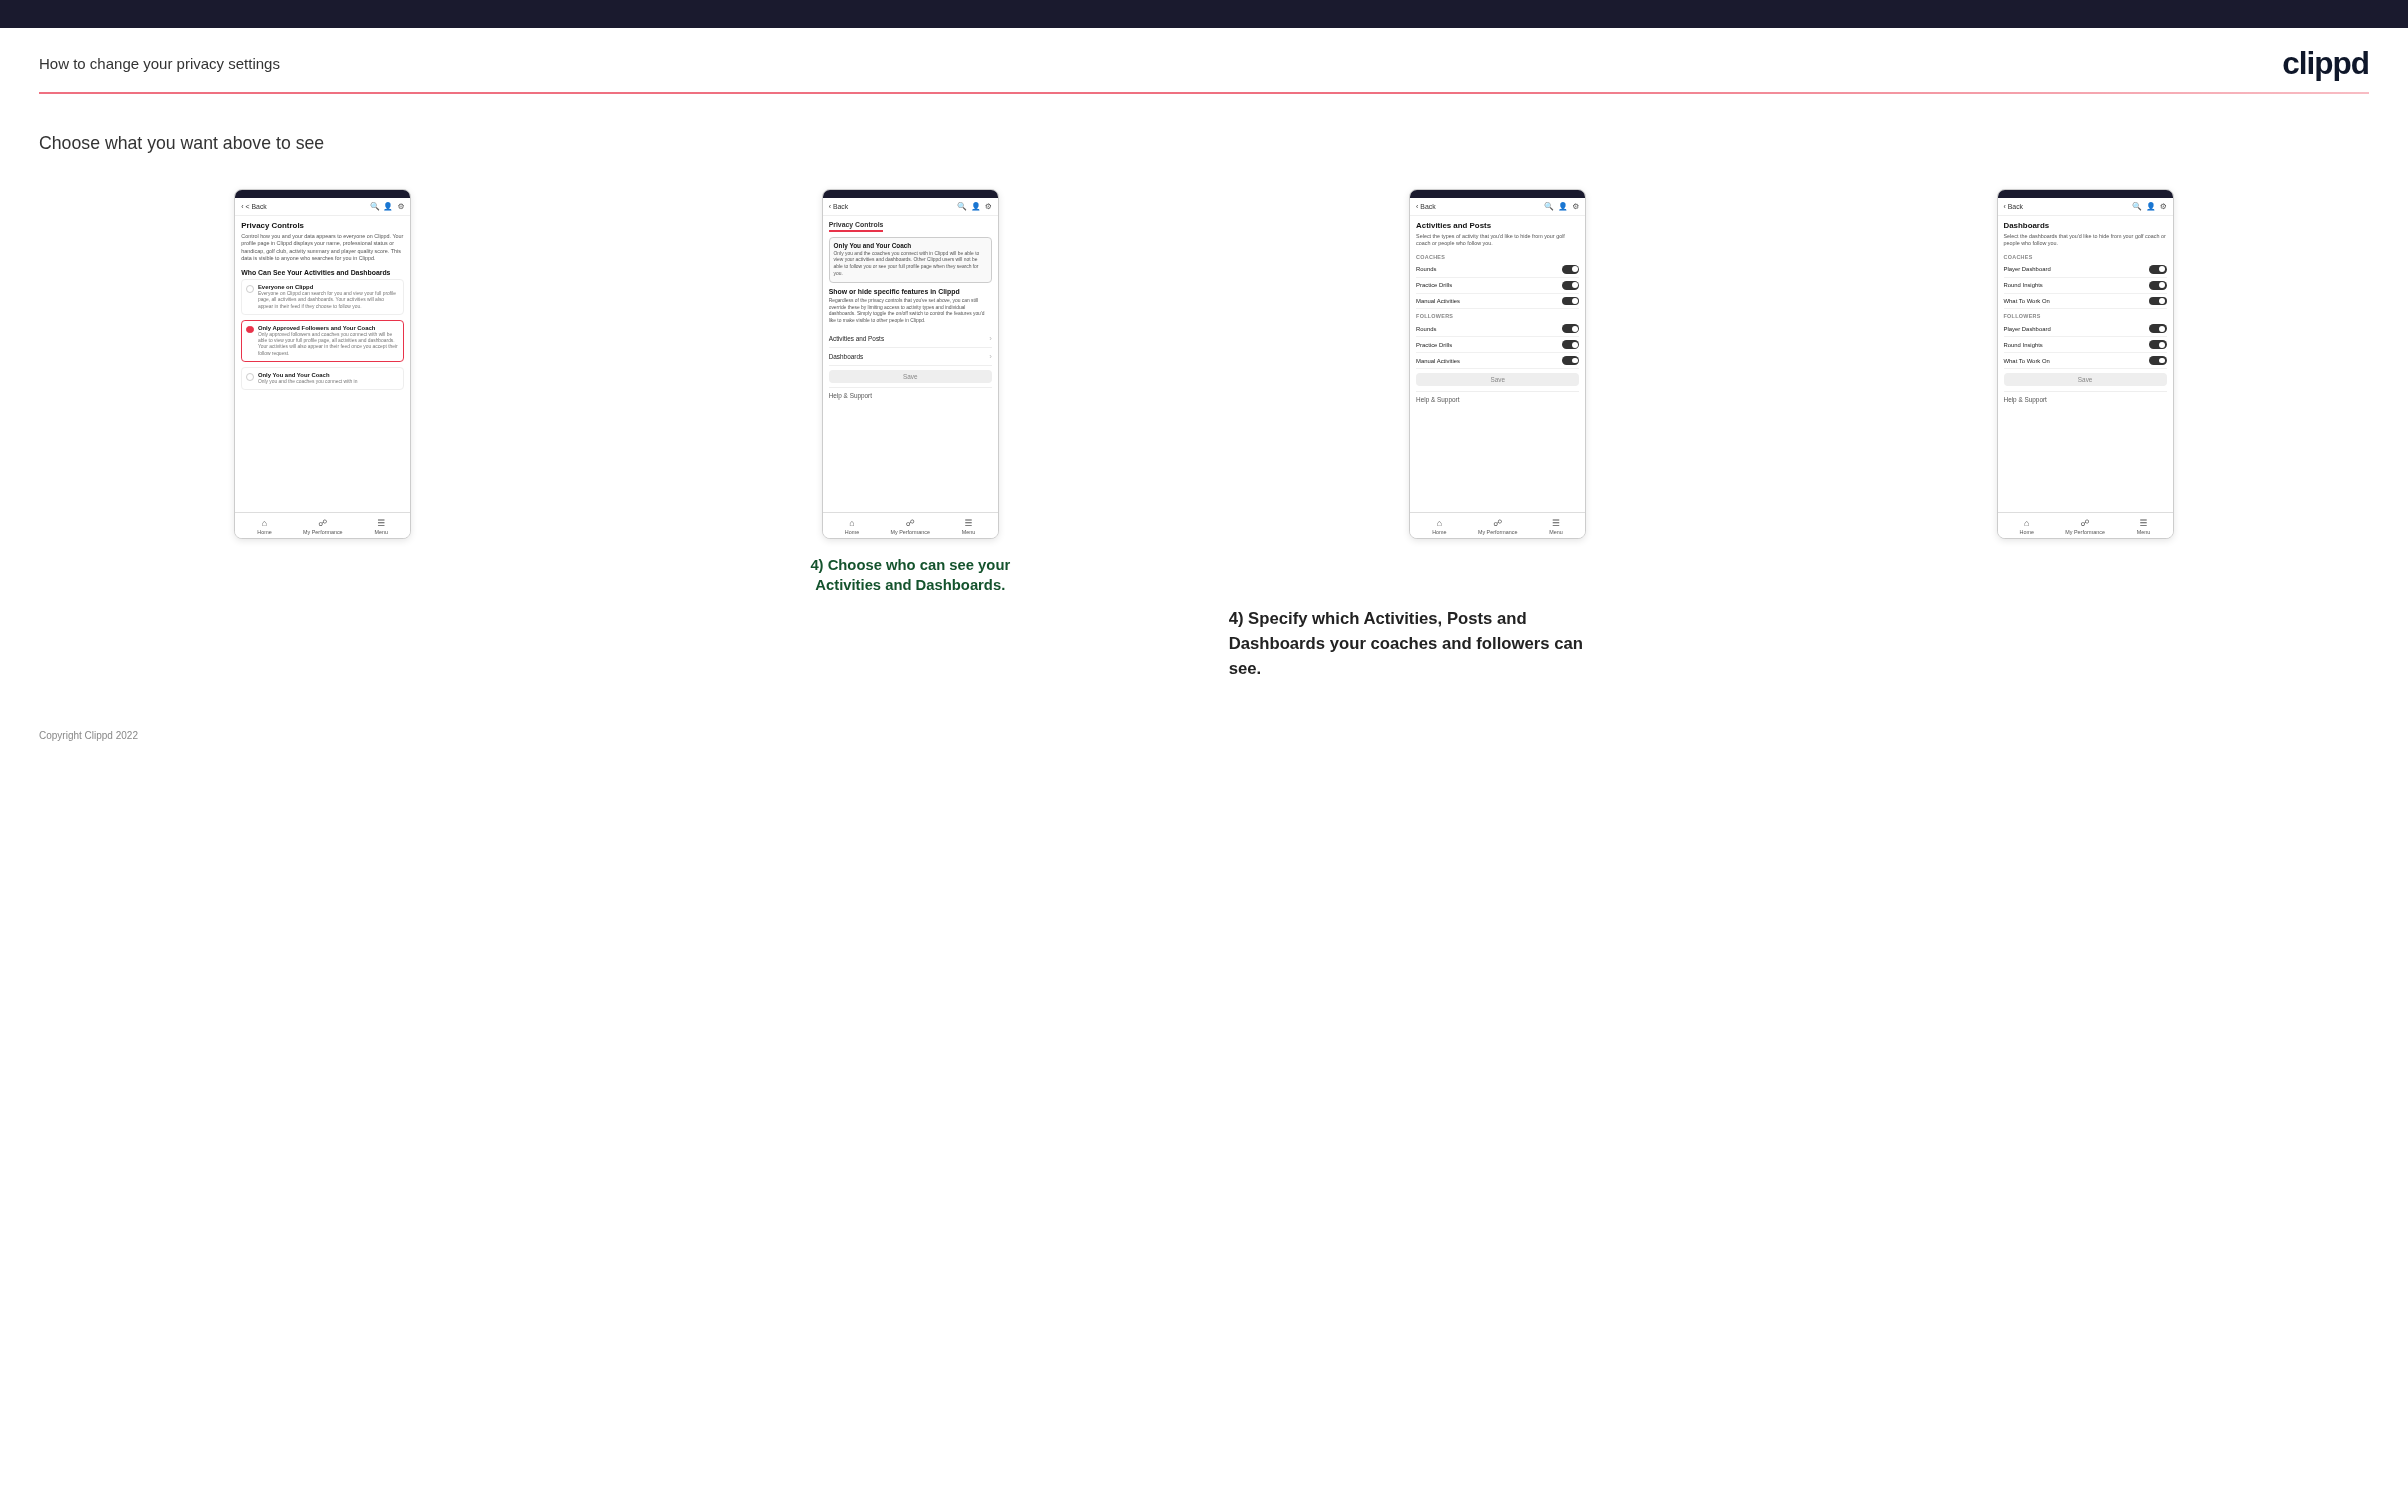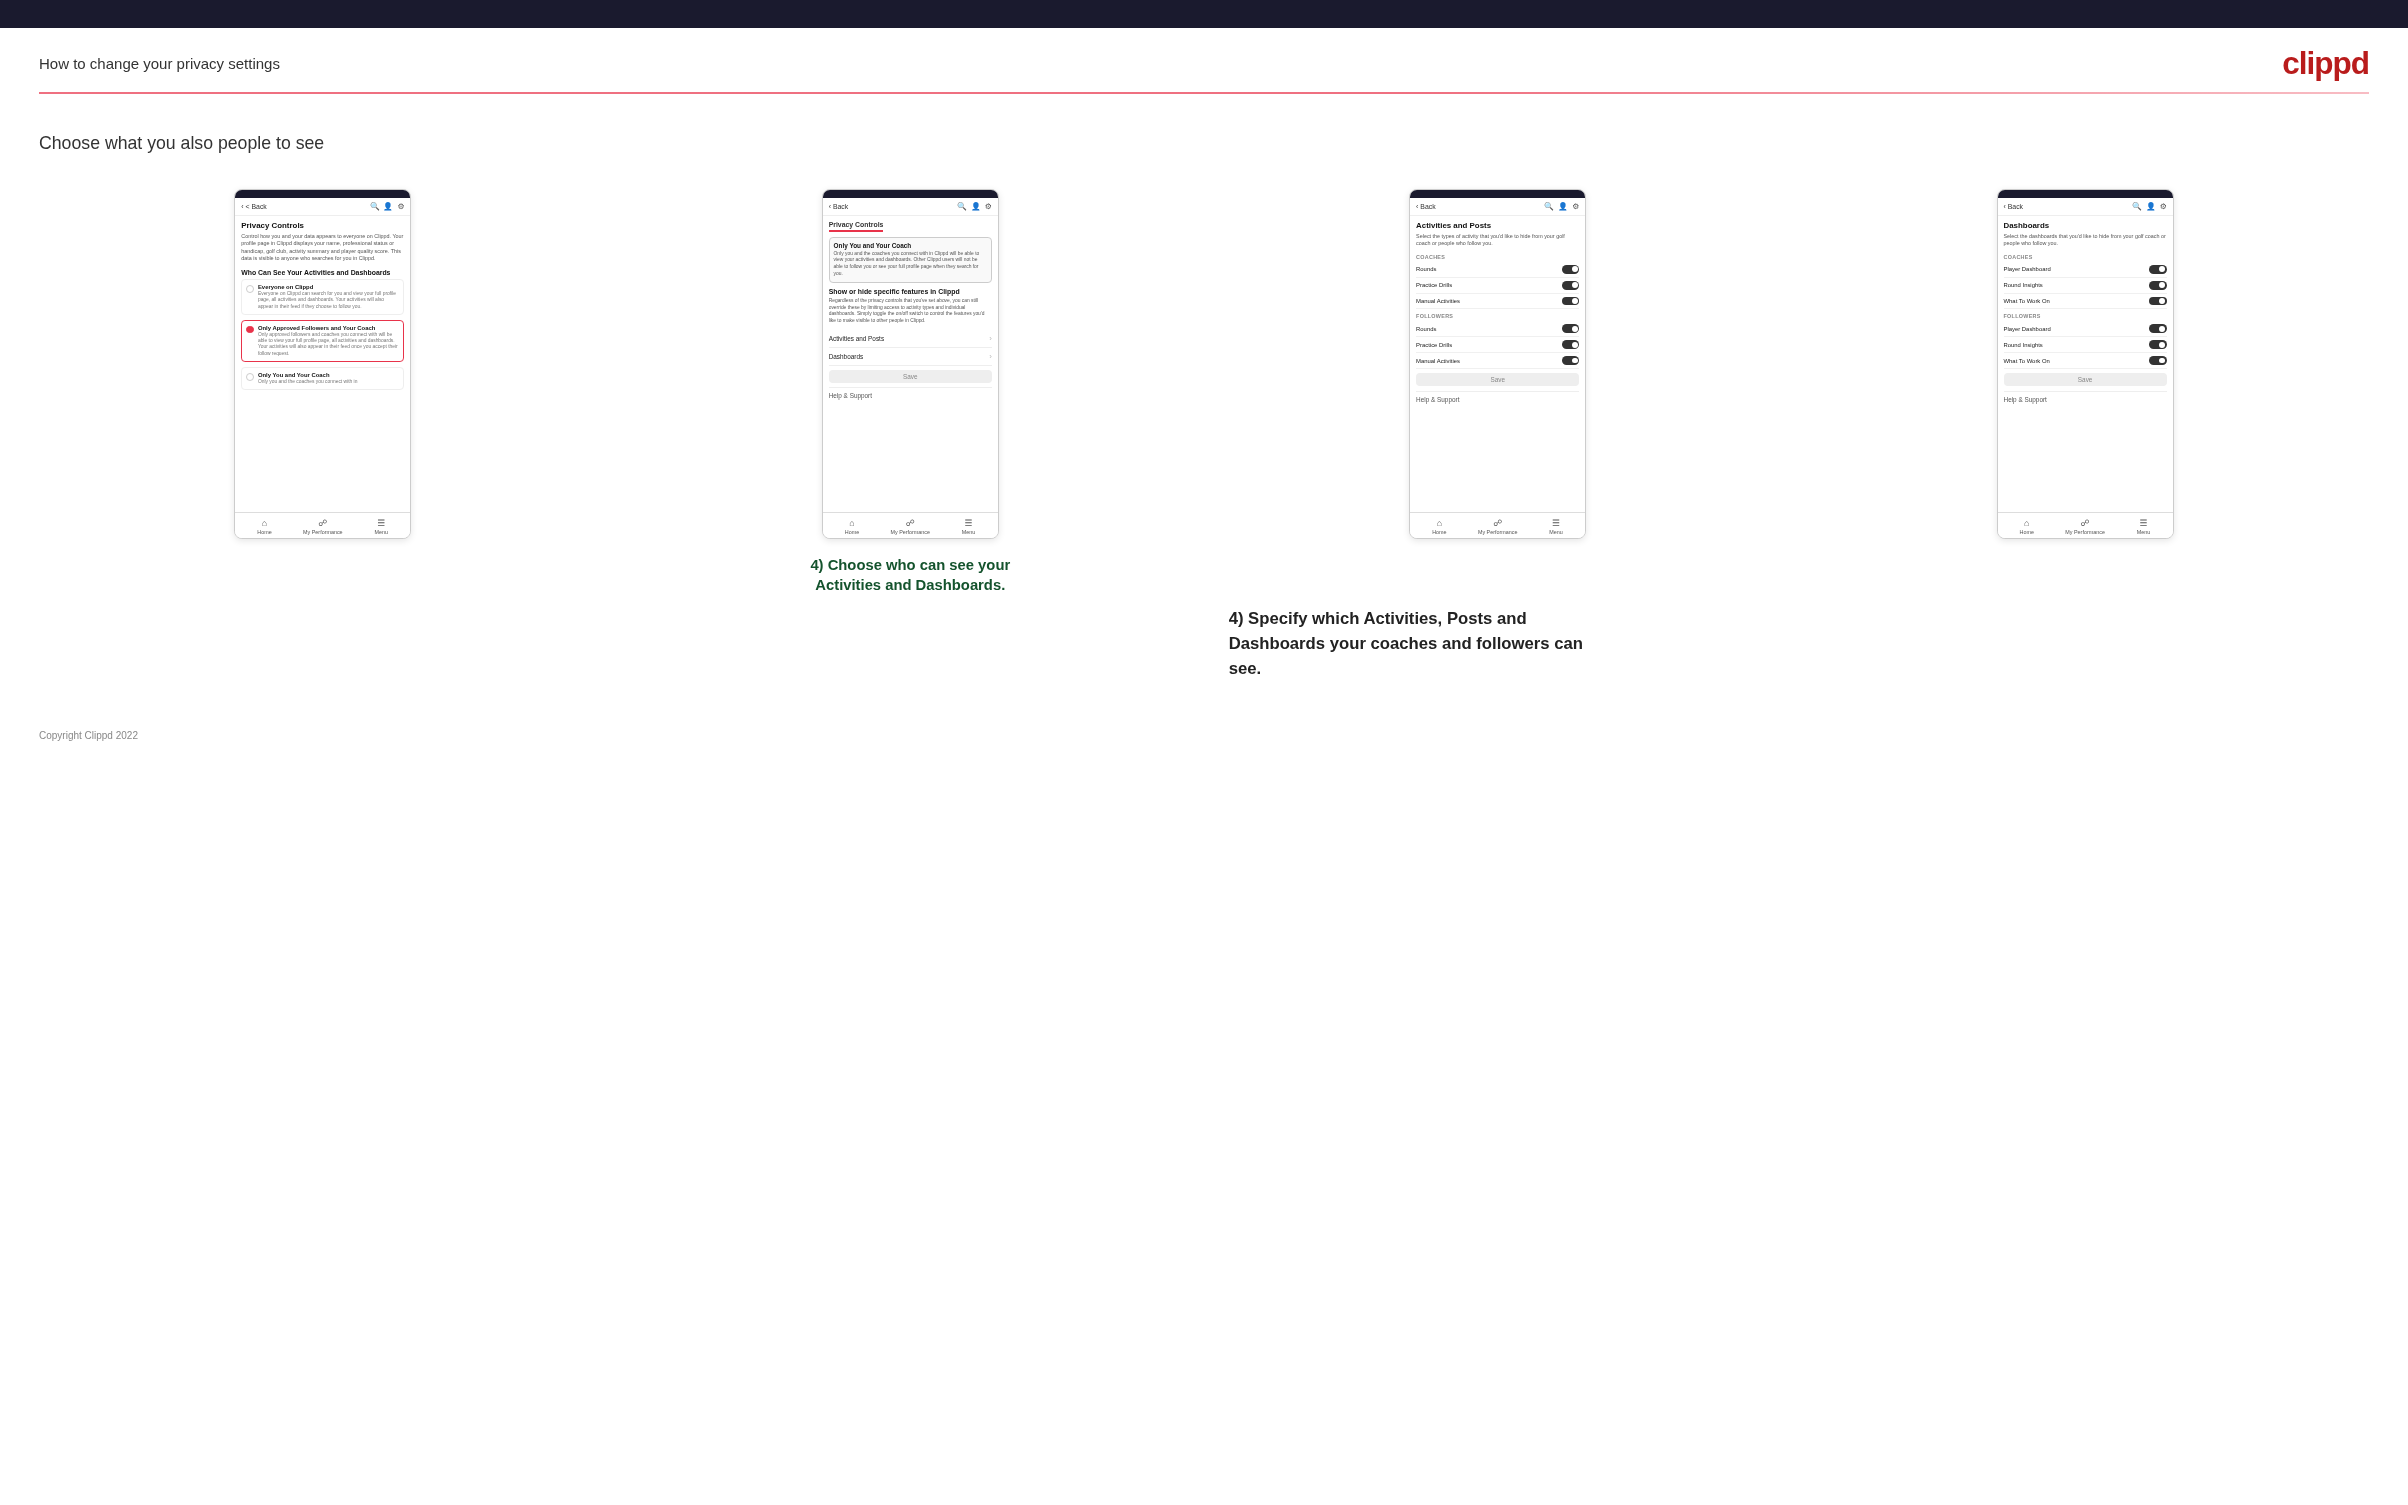--- a/index.html
+++ b/index.html
@@ -24,21 +24,21 @@
       justify-content: space-between;
       padding: 17.7px 39px 9.9px 39px;
     }
     .header-title {
       font-size: 15px;
       color: #333;
     }
     .logo {
       font-size: 31.5px;
       font-weight: 800;
-      color: #b91c1c;
+      color: #0f172a;
       letter-spacing: -1px;
     }
 
     
     .header-divider {
       height: 2px;
       background: linear-gradient(to right, #e8334a 60%, #f5a0aa 100%);
       margin: 0 39px;
       opacity: 0.7;
     }
@@ -334,21 +334,21 @@
 
 <div class="top-bar"></div>
 
 <div class="header">
   <span class="header-title">How to change your privacy settings</span>
   <span class="logo">clippd</span>
 </div>
 <div class="header-divider"></div>
 
 <div class="main-content">
-  <p class="page-subheading">Choose what you also people to see</p>
+  <p class="page-subheading">Choose what you want above to see</p>
 
   <div class="screenshots-row">
 
     <div class="screenshot-group">
 
       <div class="mobile-mock">
         <div class="mock-topbar"></div>
         <div class="mock-header">
           <span class="mock-back">
             <span>‹</span> 

